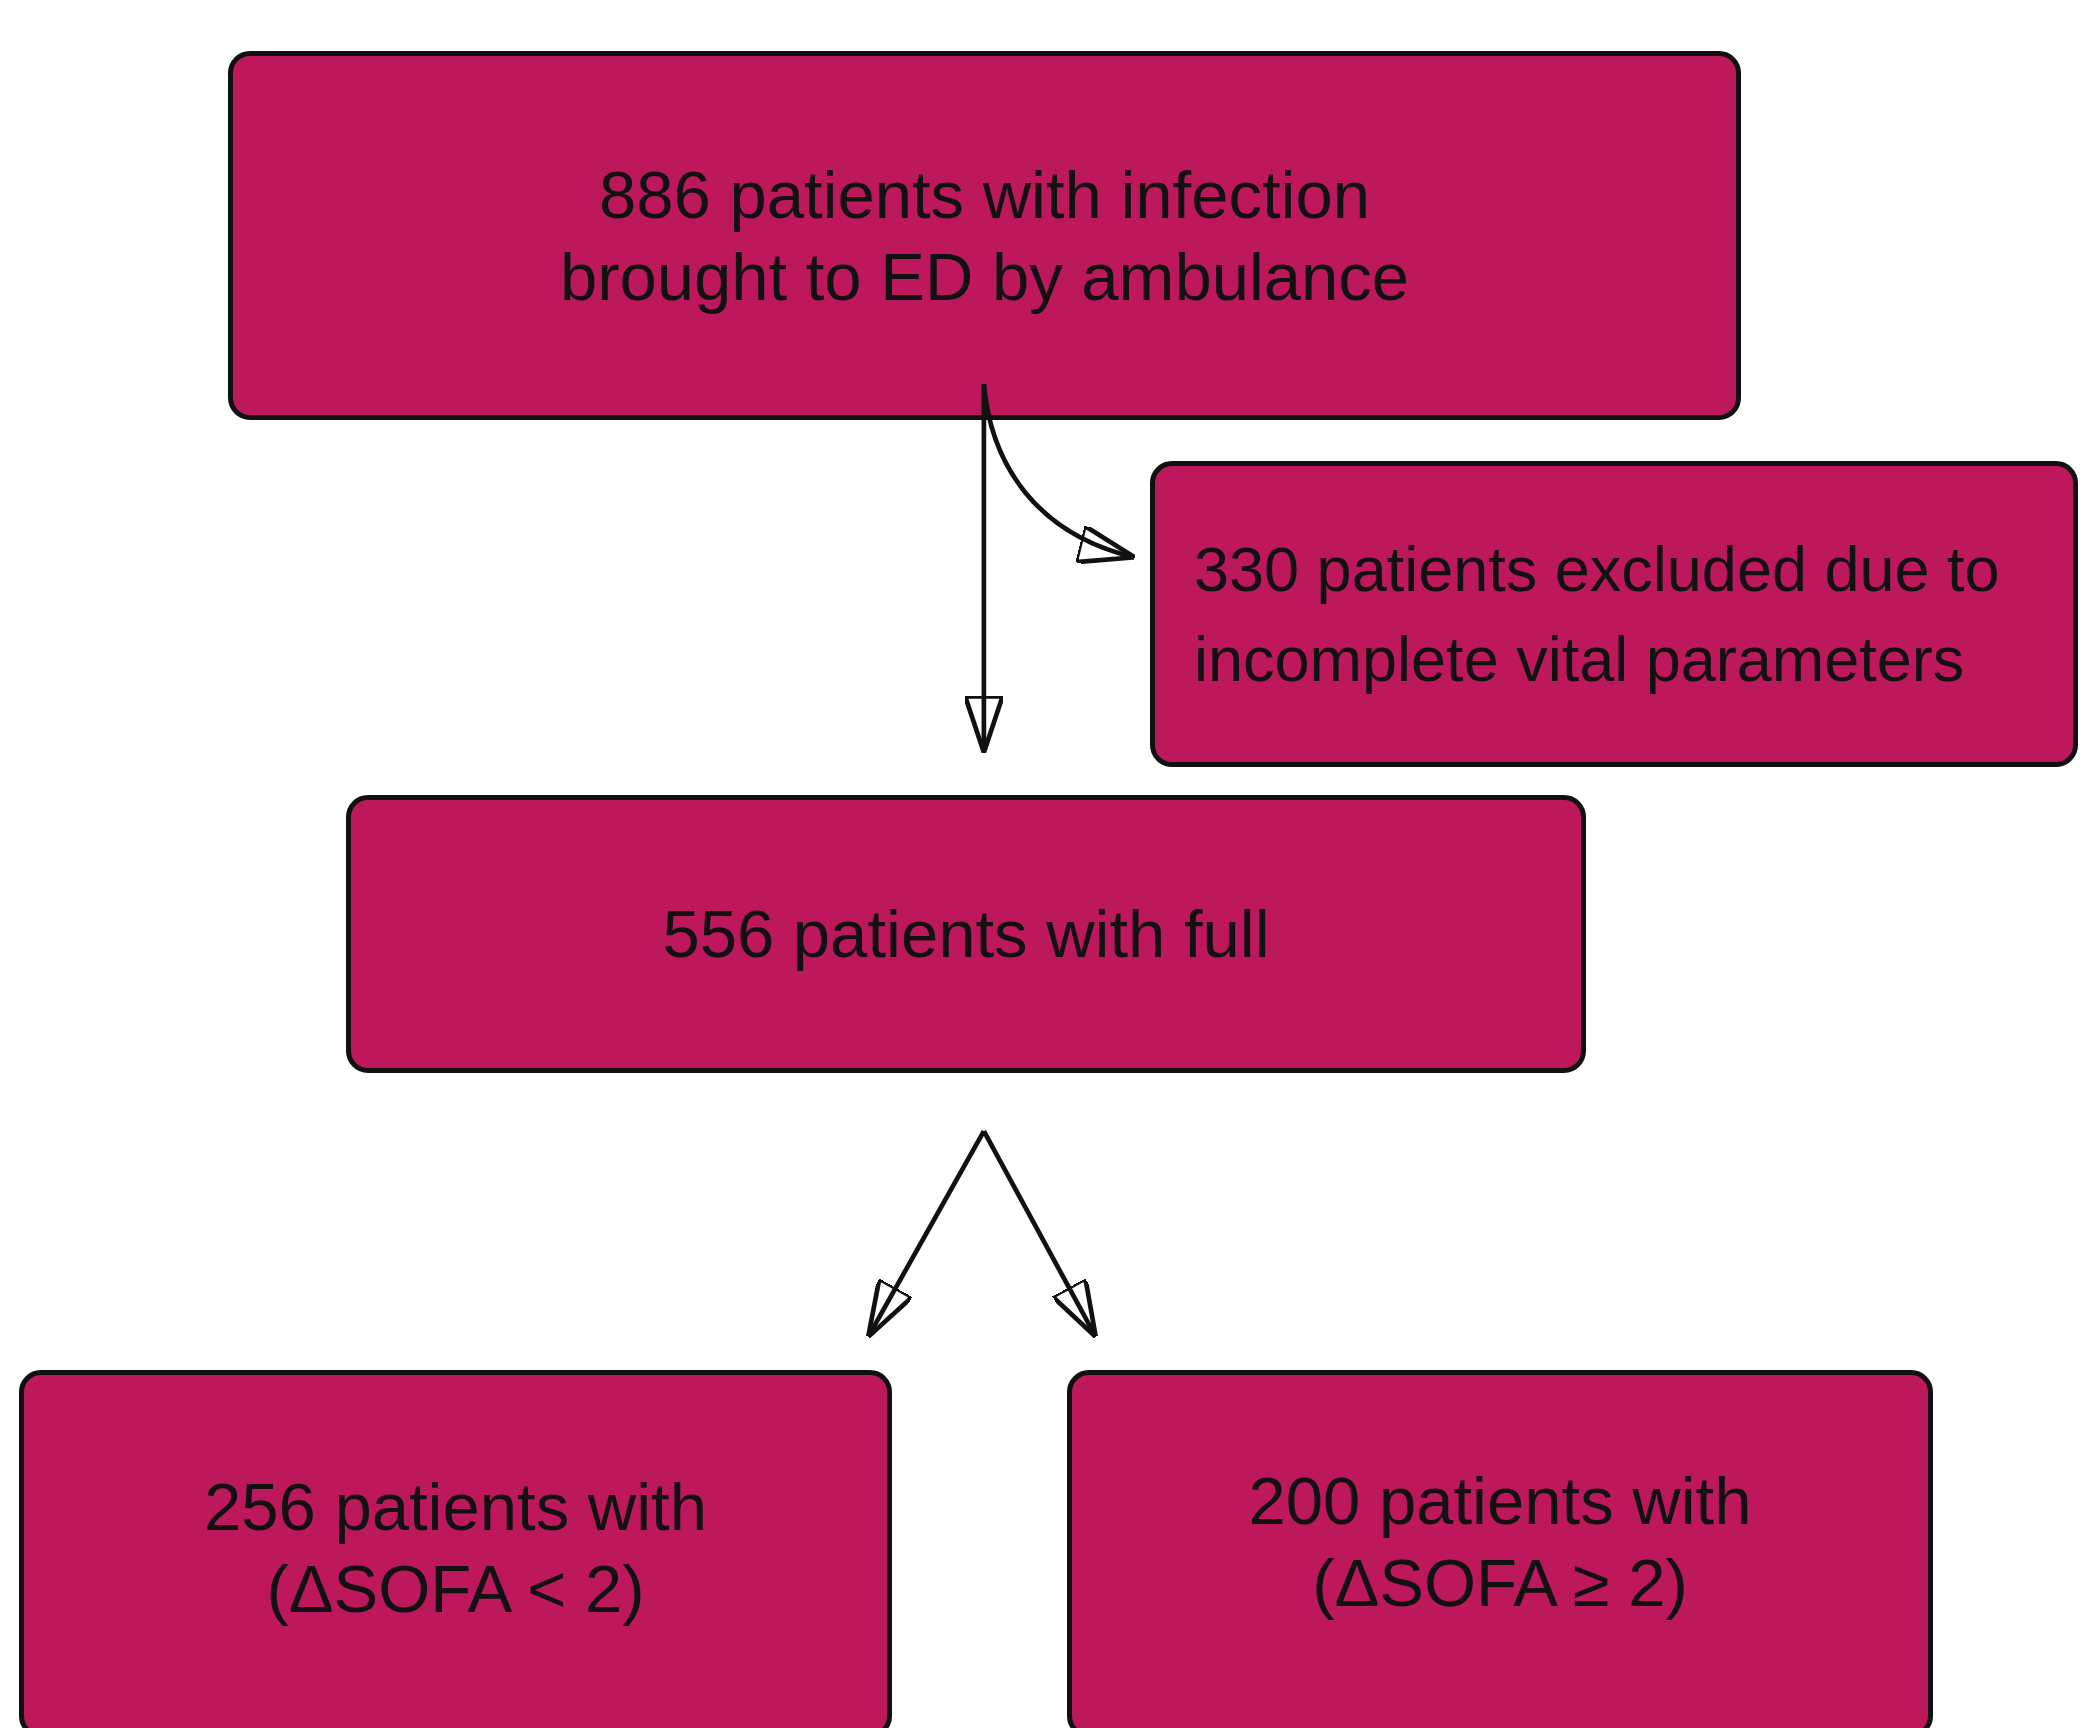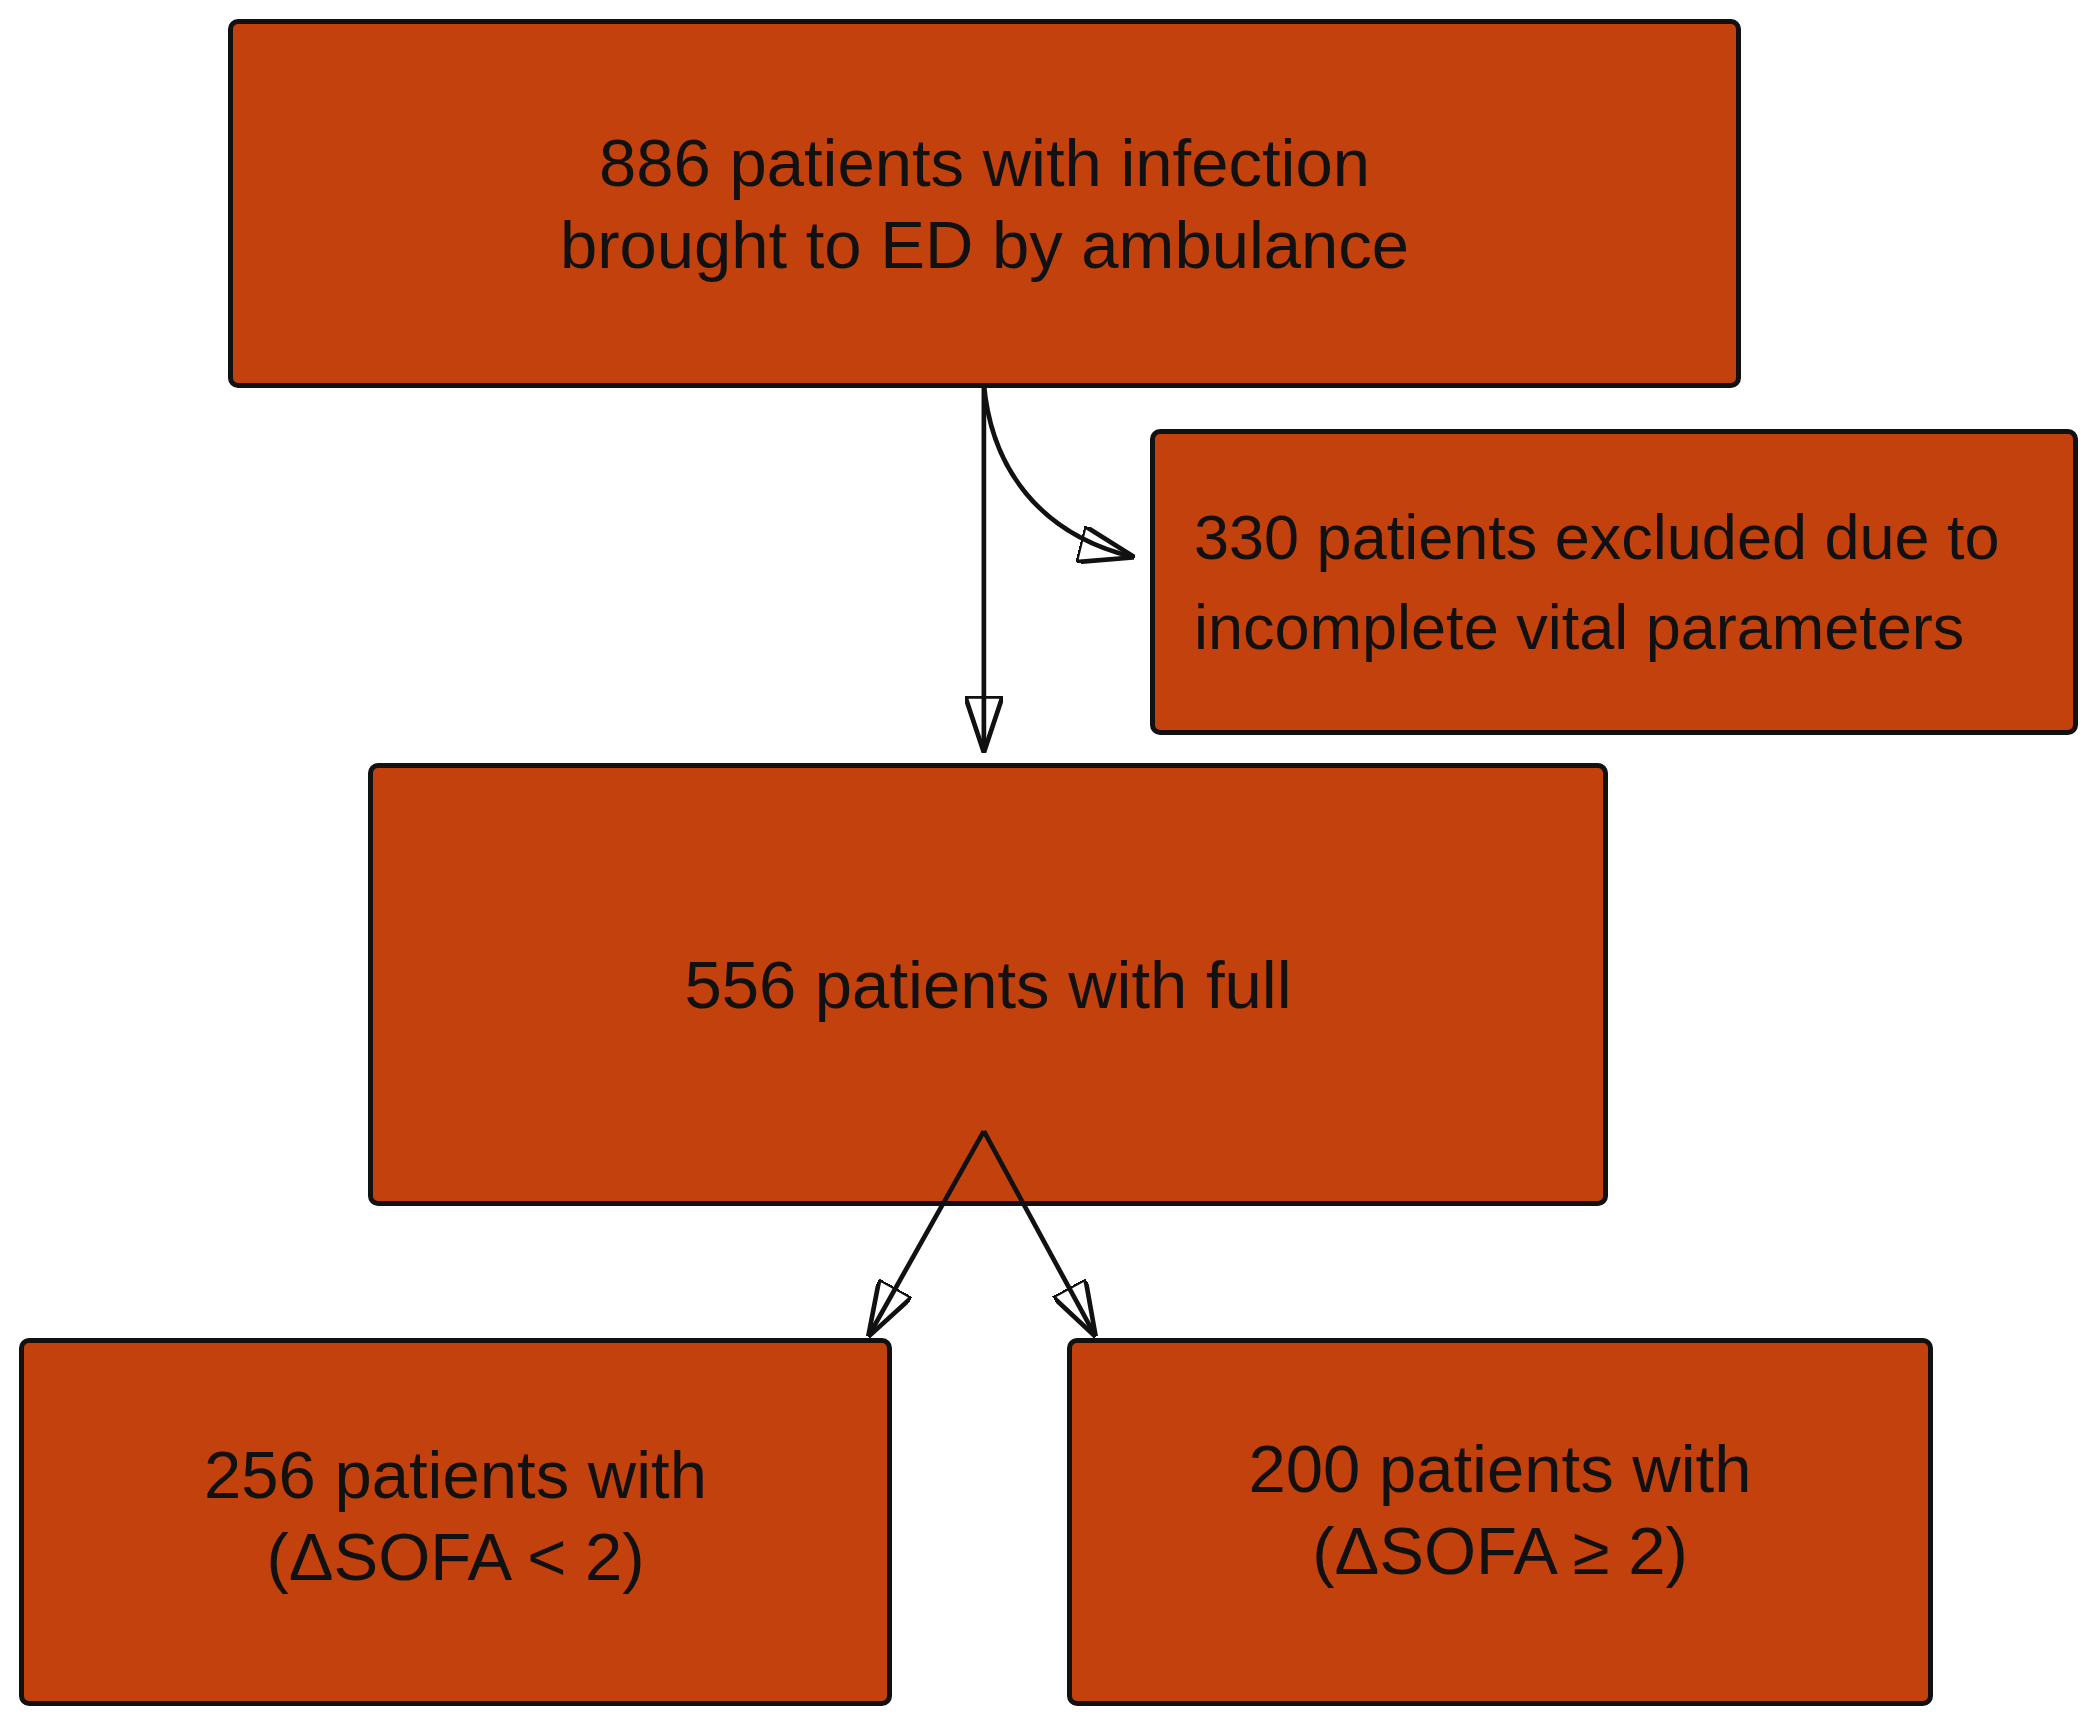--- a/index.html
+++ b/index.html
@@ -12,36 +12,37 @@
     width: 2098px;
     height: 1729px;
     background: #ffffff;
     font-family: "Liberation Sans", "DejaVu Sans", sans-serif;
     color: #111111;
     overflow: hidden;
   }
   .node {
     position: absolute;
     box-sizing: border-box;
-    background: #c2410c;
+    background: #be185d;
     border: 5.6px solid #111111;
-    border-radius: 10px;
+    border-radius: 22px;
     display: flex;
     flex-direction: column;
     justify-content: center;
     align-items: center;
     text-align: center;
     font-size: 67px;
     line-height: 82px;
     z-index: 1;
+    margin-top: 32px;
   }
   .node .line { white-space: nowrap; }
 
   #node-enrolled  { left: 228px;  top: 19px;   width: 1513px; height: 369px; }
-  #node-complete  { left: 368px;  top: 763px;  width: 1240px; height: 443px; gap: 12px; }
+  #node-complete  { left: 346px;  top: 763px;  width: 1240px; height: 278px; gap: 12px; }
   #node-infection { left: 19px;   top: 1338px; width: 873px;  height: 368px; padding-bottom: 12px; }
   #node-sepsis    { left: 1067px; top: 1338px; width: 866px;  height: 368px; padding-bottom: 24px; }
 
   #node-excluded {
     left: 1150px; top: 429px; width: 928px; height: 306px;
     font-size: 63px;
     line-height: 90px;
     align-items: flex-start;
     text-align: left;
     padding-left: 39px;

